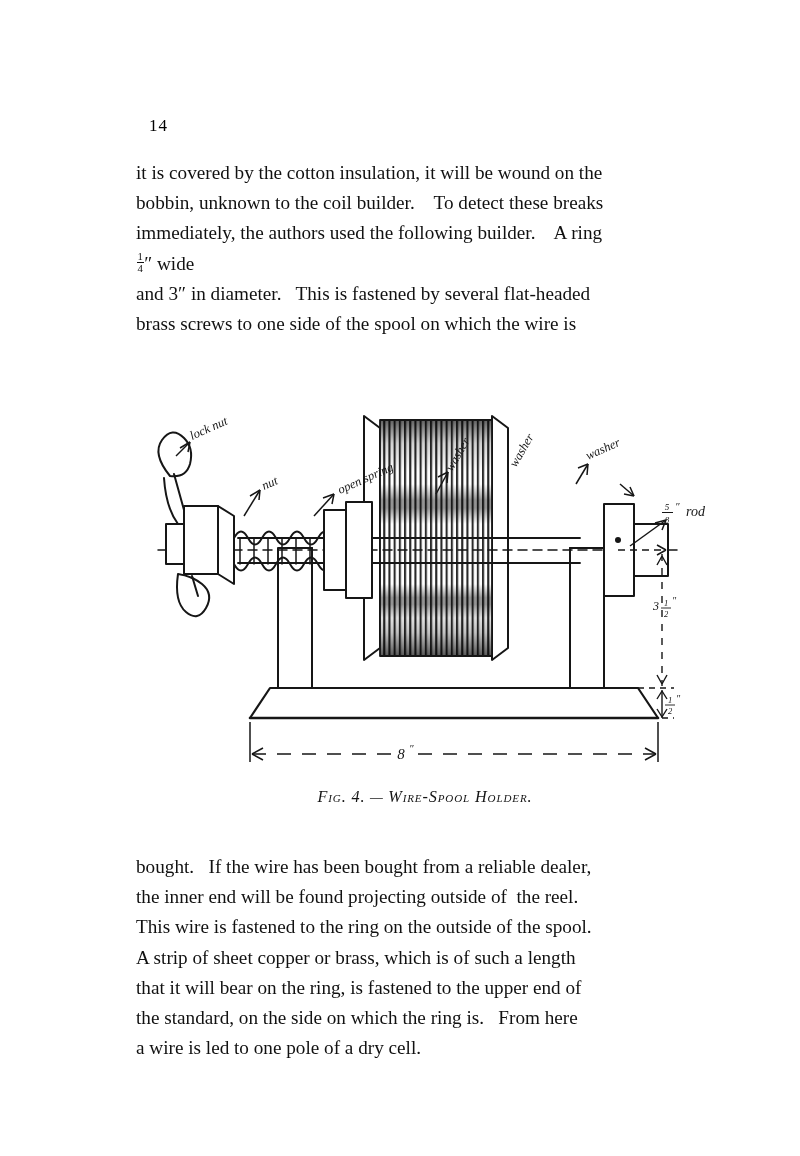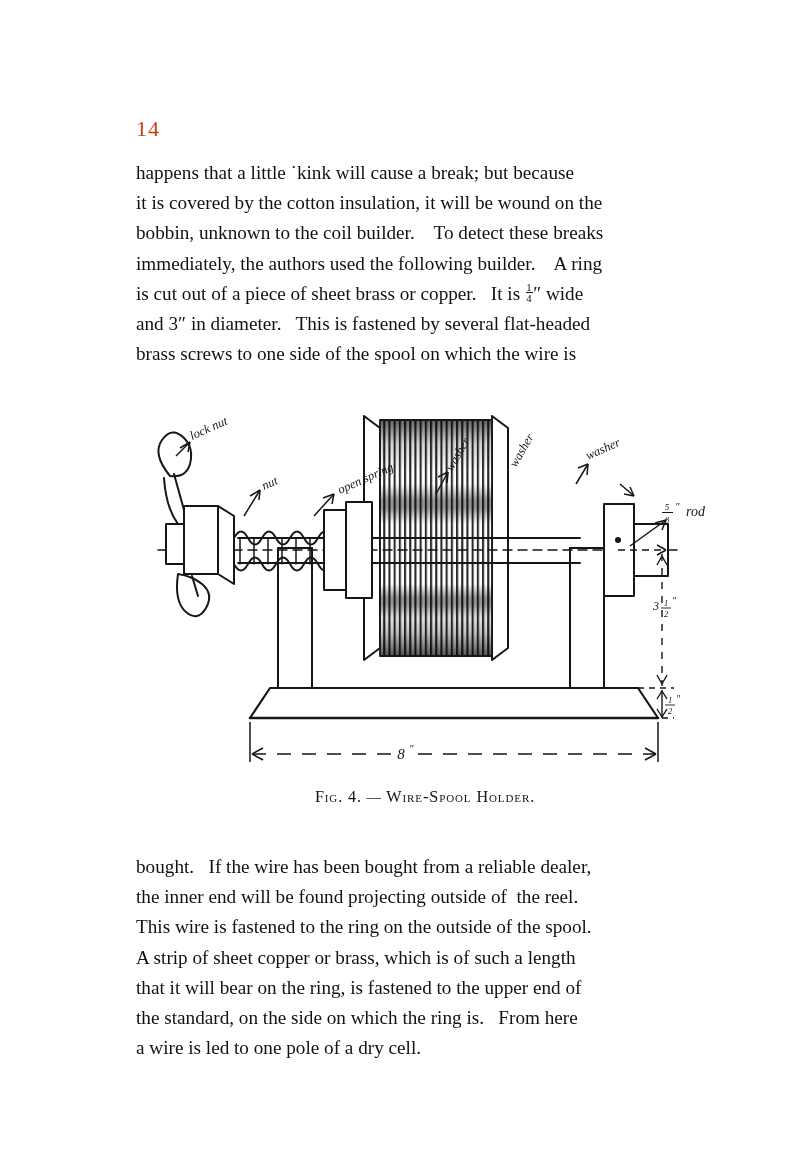--- a/index.html
+++ b/index.html
@@ -25,25 +25,25 @@
   
   .running-head {
     position: absolute;
     left: 136px;
     top: 114px;
     width: 576px;
     height: 26px;
   }
   .folio {
     position: absolute;
-    left: 0;
+    left: 13px;
     top: 2px;
-    font-size: 22px;
+    font-size: 17px;
     letter-spacing: 1px;
-    color: #c2410c;
+    color: #000000;
   }
   .head-title {
     position: absolute;
     left: 0;
     right: 0;
     top: 0;
     text-align: center;
     font-style: italic;
     font-size: 20px;
     letter-spacing: 0.6px;
@@ -99,20 +99,21 @@
   .fig-caption {
     position: absolute;
     left: 136px;
     top: 788px;
     width: 578px;
     text-align: center;
     font-size: 14.4px;
     letter-spacing: 0.9px;
     color: #141414;
     font-variant: small-caps;
+    font-style: italic;
   }
   .fig-caption .capbig { font-size: 16.2px; }
 
   
   .watermark {
     position: absolute;
     left: 90px;
     top: 528px;
     width: 620px;
     height: 92px;
@@ -122,25 +123,24 @@
 </head>
 <body>
 
 <div class="page">
 
   <div class="running-head">
     <span class="folio">14</span>
   </div>
 
   <div class="body-block" id="para-top">
-    <span class="ln">happens that a little ˙kink will cause a break; but because</span>
     <span class="ln">it is covered by the cotton insulation, it will be wound on the</span>
     <span class="ln">bobbin, unknown to the coil builder.    To detect these breaks</span>
     <span class="ln">immediately, the authors used the following builder.    A ring</span>
-    <span class="ln"><span>is cut out of a piece of sheet brass or copper.   It is </span><span class="frac"><span class="num">1</span><span class="den">4</span></span><span>″ wide</span></span>
+    <span class="ln"><span class="frac"><span class="num">1</span><span class="den">4</span></span><span>″ wide</span></span>
     <span class="ln">and 3″ in diameter.   This is fastened by several flat-headed</span>
     <span class="ln">brass screws to one side of the spool on which the wire is</span>
   </div>
 
   <div class="figure">
     <svg width="604" height="420" viewBox="0 0 604 420" xmlns="http://www.w3.org/2000/svg">
       <defs>
 
         <pattern id="winding" x="0" y="0" width="5.2" height="10" patternUnits="userSpaceOnUse">
           <rect x="0" y="0" width="5.2" height="10" fill="#ffffff"></rect>

